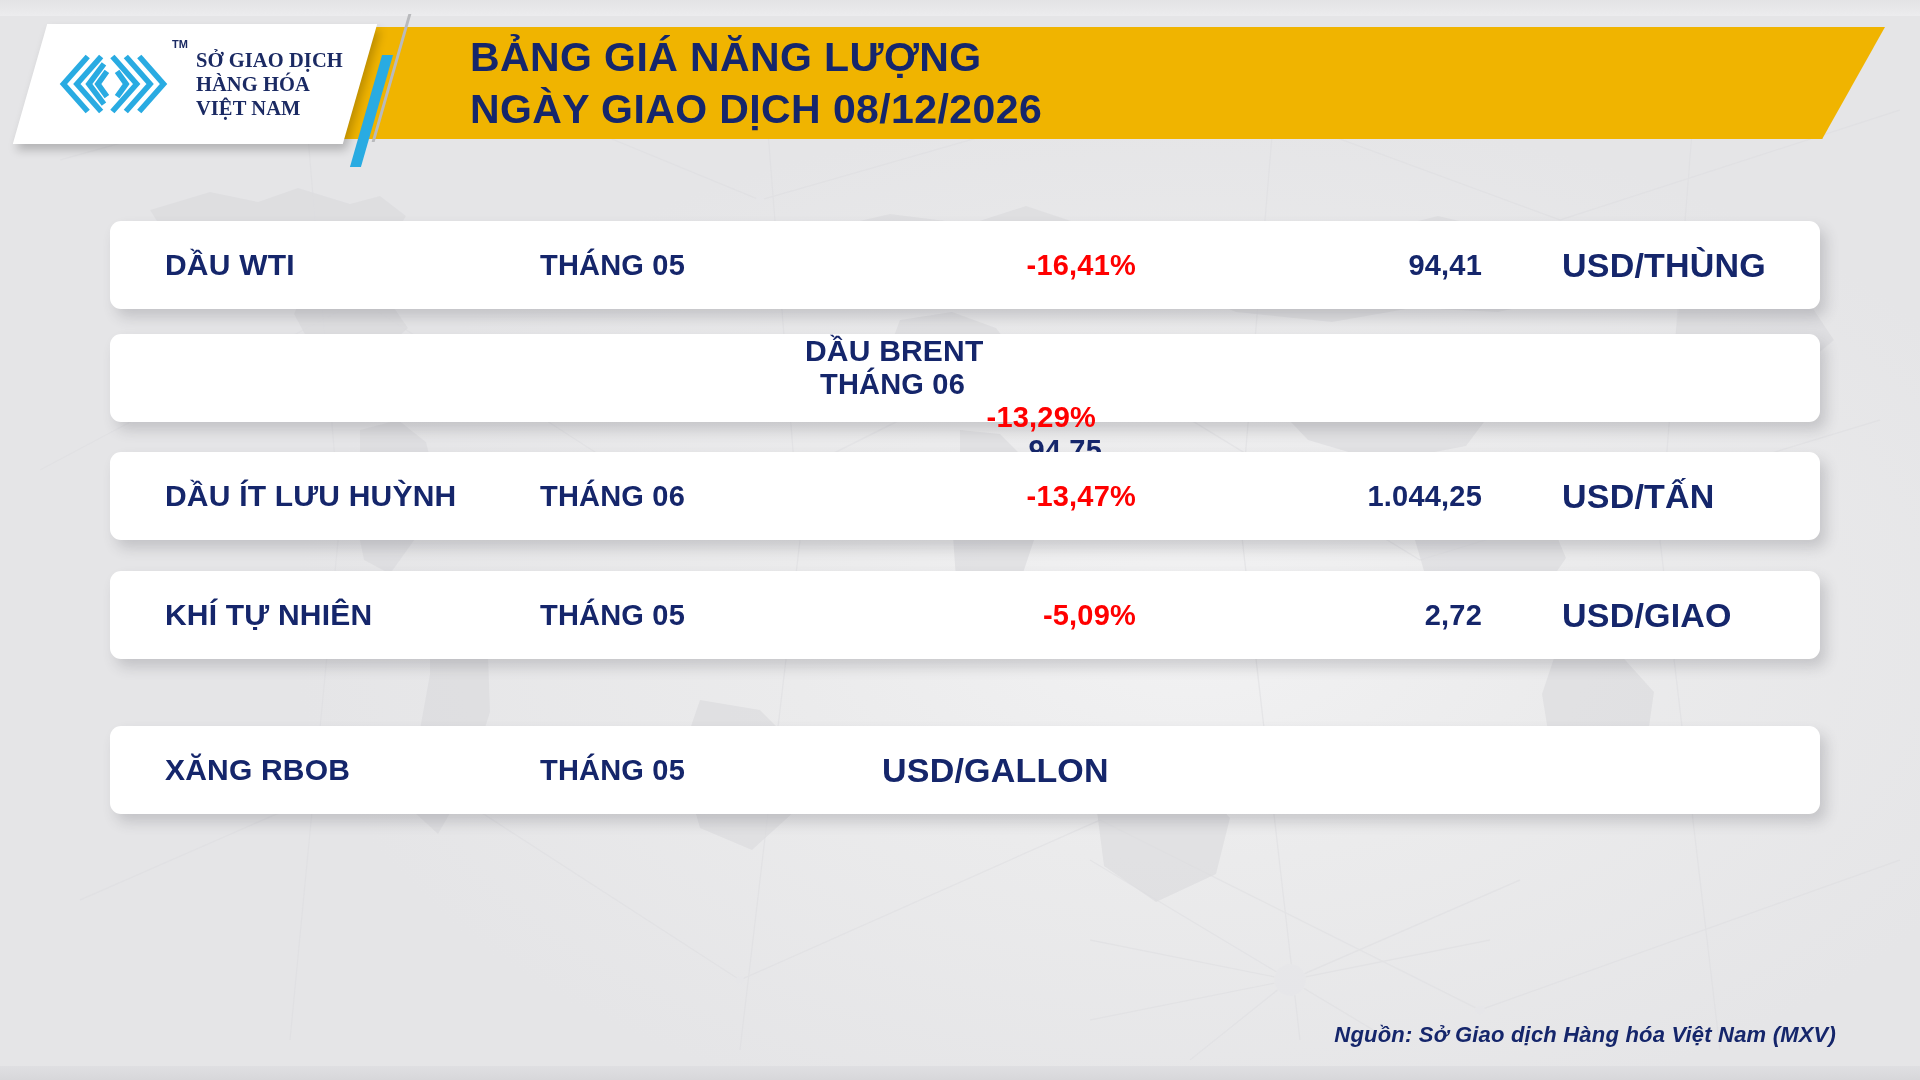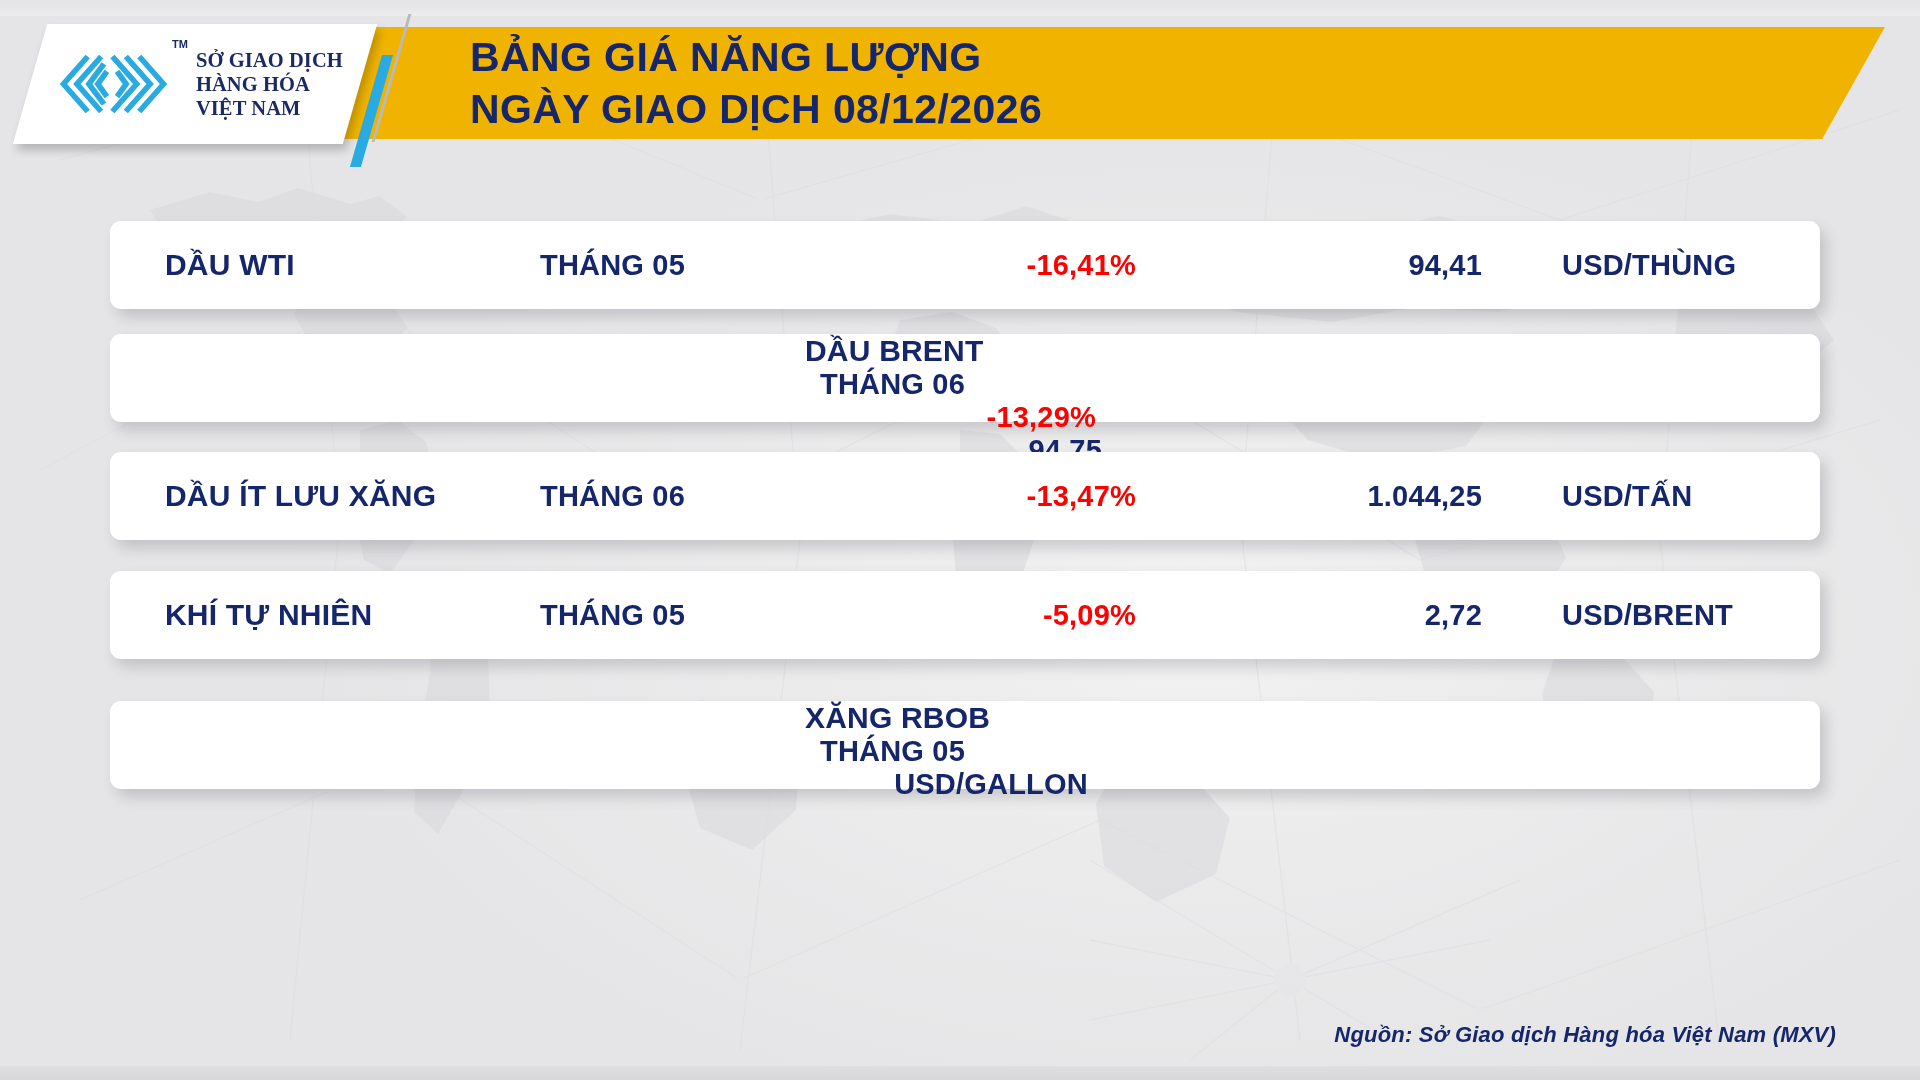--- a/index.html
+++ b/index.html
@@ -117,21 +117,21 @@
     display:flex;
     align-items:center;
     color:#15266B;
     font-weight:700;
   }
 
   .c-name  { width:430px; padding-left:55px; font-size:30px; letter-spacing:.2px; }
   .c-month { width:290px; font-size:29px; letter-spacing:.2px; }
   .c-pct   { width:350px; text-align:right; font-size:29px; color:#FF0000; padding-right:44px; letter-spacing:.2px; }
   .c-price { width:330px; text-align:right; font-size:29px; padding-right:28px; letter-spacing:.2px; }
-  .c-unit  { flex:1; font-size:29px; padding-left:52px; letter-spacing:.2px; }
+  .c-unit  { flex:1; font-size:34px; padding-left:52px; letter-spacing:.2px; }
 
   
   #footer {
     position:absolute;
     right:84px; bottom:32px;
     color:#15266B;
     font-style:italic;
     font-weight:700;
     font-size:22px;
     letter-spacing:.2px;
@@ -236,33 +236,33 @@
       <div class="c-unit">USD/THÙNG</div>
     </div>
     <div class="row-card" style="top: 334px; flex-direction: column;">
       <div class="c-name">DẦU BRENT</div>
       <div class="c-month">THÁNG 06</div>
       <div class="c-pct">-13,29%</div>
       <div class="c-price">94,75</div>
       <div class="c-unit">USD/THÙNG</div>
     </div>
     <div class="row-card" style="top: 452px;">
-      <div class="c-name">DẦU ÍT LƯU XĂNG</div>
+      <div class="c-name">DẦU ÍT LƯU HUỲNH</div>
       <div class="c-month">THÁNG 06</div>
       <div class="c-pct">-13,47%</div>
       <div class="c-price">1.044,25</div>
       <div class="c-unit">USD/TẤN</div>
     </div>
     <div class="row-card" style="top: 571px;">
       <div class="c-name">KHÍ TỰ NHIÊN</div>
       <div class="c-month">THÁNG 05</div>
       <div class="c-pct">-5,09%</div>
       <div class="c-price">2,72</div>
-      <div class="c-unit">USD/BRENT</div>
-    </div>
-    <div class="row-card" style="top: 701px; flex-direction: column;">
+      <div class="c-unit">USD/GIAO</div>
+    </div>
+    <div class="row-card" style="top: 726px;">
       <div class="c-name">XĂNG RBOB</div>
       <div class="c-month">THÁNG 05</div>
       <div class="c-unit">USD/GALLON</div>
     </div>
   </div>
 
 <div id="footer">Nguồn: Sở Giao dịch Hàng hóa Việt Nam (MXV)</div>
 
 </body></html>

